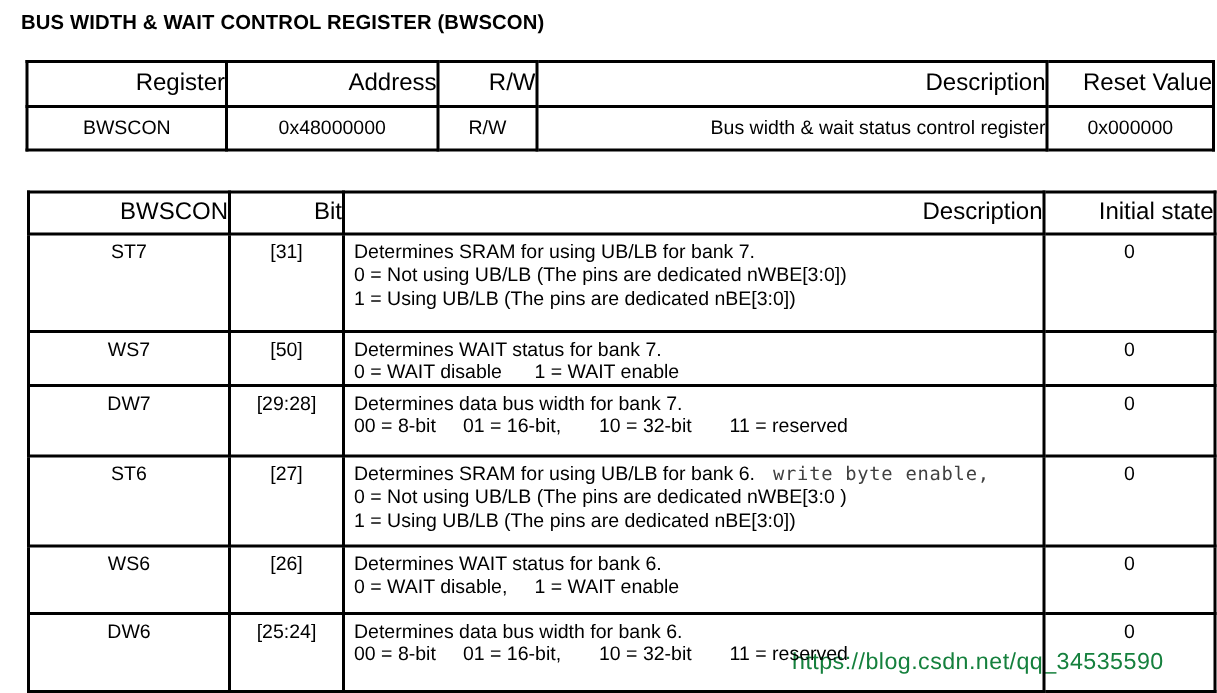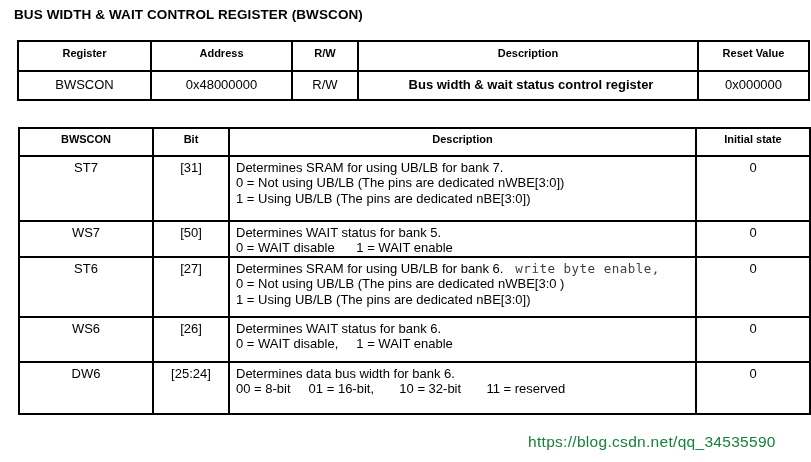--- a/index.html
+++ b/index.html
@@ -29,35 +29,34 @@
   }
   table.reg td, table.reg th {
     border: 2px solid #000;
     padding: 0;
     vertical-align: top;
     background: transparent;
     font-size: 13px;
     overflow: visible;
   }
   table.reg th {
-    font-size: 11px;
-    font-weight: bold;
-    text-align: center;
+    font-size: 16px;
+    font-weight: normal;
+    text-align: right;
     padding-top: 5px;
   }
   #table1 { left: 17px; top: 40px; width: 791px; }
   #table1 th { height: 30px; }
   #table1 td { height: 29px; padding-top: 5px; }
   #table2 { left: 18px; top: 127px; width: 791px; }
   #table2 th { height: 28px; padding-top: 4px; }
   .cell-center { text-align: center; }
   .cell-desc {
-    text-align: center;
+    text-align: right;
     padding-left: 6px !important;
-    font-weight: bold;
   }
   .desc-lines { padding: 3px 0 0 6px; }
   .desc-line {
     line-height: 15.4px;
     white-space: pre-wrap;
     font-size: 13px;
   }
   .name-cell, .bit-cell, .init-cell {
     text-align: center;
     padding-top: 3px !important;
@@ -144,27 +143,38 @@
       </div>
     </td>
     <td class="init-cell">0</td>
   </tr>
 
   <tr class="h-ws7">
     <td class="name-cell">WS7</td>
     <td class="bit-cell">[50]</td>
     <td>
       <div class="desc-lines">
-        <div class="desc-line">Determines WAIT status for bank 5.</div>
+        <div class="desc-line">Determines WAIT status for bank 7.</div>
         <div class="desc-line">0 = WAIT disable      1 = WAIT enable</div>
       </div>
     </td>
     <td class="init-cell">0</td>
   </tr>
 
+  <tr class="h-dw7">
+    <td class="name-cell">DW7</td>
+    <td class="bit-cell">[29:28]</td>
+    <td>
+      <div class="desc-lines">
+        <div class="desc-line">Determines data bus width for bank 7.</div>
+        <div class="desc-line">00 = 8-bit     01 = 16-bit,       10 = 32-bit       11 = reserved</div>
+      </div>
+    </td>
+    <td class="init-cell">0</td>
+  </tr>
 
   <tr class="h-st6">
     <td class="name-cell">ST6</td>
     <td class="bit-cell">[27]</td>
     <td>
       <div class="desc-lines">
         <div class="desc-line"><span>Determines SRAM for using UB/LB for bank 6.</span><span class="annotation">write byte enable,</span></div>
         <div class="desc-line">0 = Not using UB/LB (The pins are dedicated nWBE[3:0 )</div>
         <div class="desc-line">1 = Using UB/LB (The pins are dedicated nBE[3:0])</div>
       </div>

